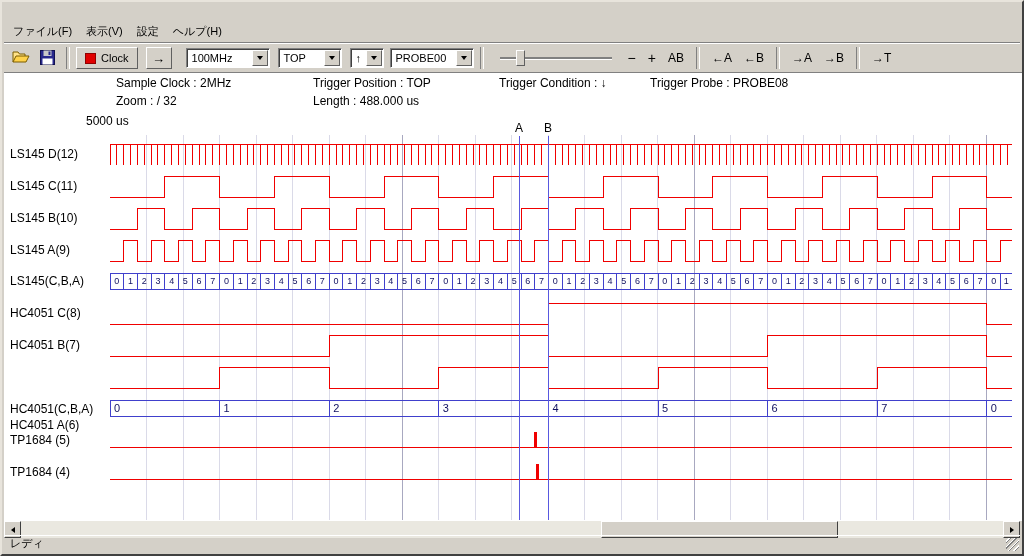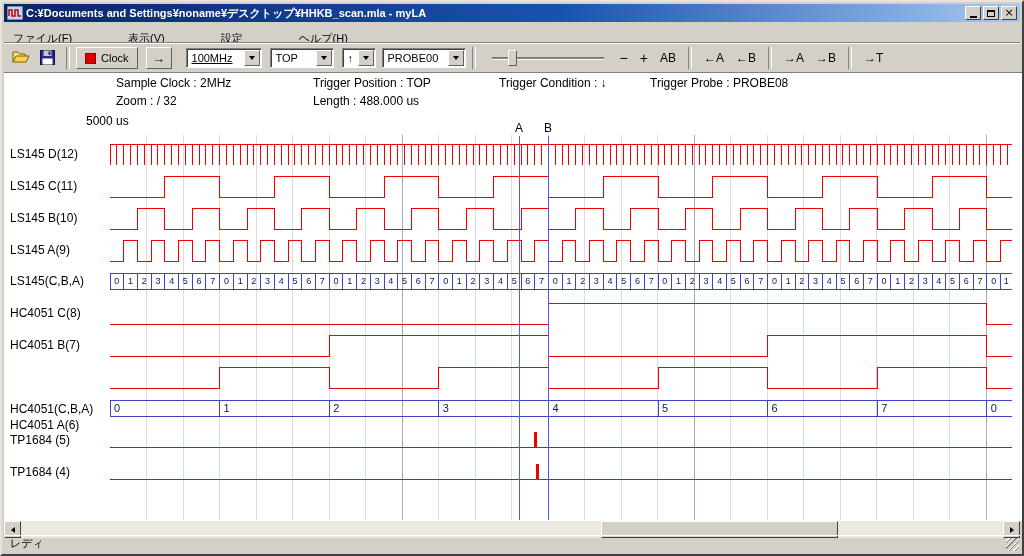--- a/index.html
+++ b/index.html
@@ -15,21 +15,21 @@
   .app-icon{width:16px;height:14px;margin:0 3px 0 1px;display:inline-flex;}
   .title-text{flex:1;font-weight:bold;font-size:11px;white-space:nowrap;overflow:hidden;}
   .winbtns{display:flex;gap:2px;margin-right:1px;}
   .winbtn{width:16px;height:14px;background:#d4d0c8;border:1px solid;box-sizing:border-box;
     border-color:#fff #404040 #404040 #fff;display:inline-flex;align-items:center;justify-content:center;
     font-size:9px;color:#000;padding:0;}
   .glyph-min{display:block;width:7px;height:2px;background:#000;margin-top:7px;}
   .glyph-max{display:block;width:8px;height:7px;border:1px solid #000;border-top-width:2px;box-sizing:border-box;}
   .glyph-close{font-family:"DejaVu Sans",sans-serif;font-size:11px;line-height:10px;}
   
-  .menubar{position:absolute;left:2px;top:20px;right:2px;height:33px;display:flex;align-items:center;padding-left:2px;gap:42px;}
+  .menubar{position:absolute;left:2px;top:20px;right:2px;height:33px;display:flex;align-items:flex-start;padding-left:2px;}
   .menu-item{padding:2px 7px;}
   
   .toolbar{position:absolute;left:2px;top:40px;right:2px;height:30px;
     border-top:1px solid #808080;box-shadow:inset 0 1px 0 #fff;
     display:flex;align-items:center;padding:0 4px;}
   .tbtn-icon{width:24px;height:23px;display:inline-flex;align-items:center;justify-content:center;background:transparent;border:1px solid transparent;padding:0;}
   .tsep{width:2px;height:22px;border-left:1px solid #808080;border-right:1px solid #fff;margin:0 6px;}
   .btn-raised{height:22px;background:#d4d0c8;border:1px solid;border-color:#fff #606060 #606060 #fff;
     display:inline-flex;align-items:center;justify-content:center;gap:5px;padding:0 8px;font-size:11px;}
   .stop-square{width:9px;height:9px;background:#e00000;border:1px solid #900000;}
@@ -69,40 +69,20 @@
   .panel-online{right:58px;width:40px;}
   .panel-mem{right:18px;width:38px;}
   .resize-grip{position:absolute;right:1px;bottom:1px;width:13px;height:13px;
     background:repeating-linear-gradient(135deg,transparent 0 2px,#fff 2px 3px,#808080 3px 4px);}
 </style>
 </head>
 <body>
 
 <div id="window">
 
-  <div class="titlebar">
-    <span class="app-icon">
-      <svg width="16" height="14" viewBox="0 0 16 14">
-        <rect x="0" y="0" width="16" height="14" fill="#c0d8f8" stroke="#404040"></rect>
-        <path d="M2 10 L2 4 L5 4 L5 10 L8 10 L8 4 L11 4 L11 10 L14 10" stroke="#d00000" fill="none" stroke-width="1.5"></path>
-      </svg>
-    </span>
-    <span class="title-text">C:¥Documents and Settings¥noname¥デスクトップ¥HHKB_scan.mla - myLA</span>
-    <span class="winbtns">
-      <span class="winbtn">
-          <span class="glyph-min"></span>
-        </span>
-      <span class="winbtn">
-          <span class="glyph-max"></span>
-        </span>
-      <span class="winbtn">
-          <span class="glyph-close">×</span>
-        </span>
-    </span>
-  </div>
 
   <div class="menubar">
     <span class="menu-item">ファイル(F)</span>
     <span class="menu-item">表示(V)</span>
     <span class="menu-item">設定</span>
     <span class="menu-item">ヘルプ(H)</span>
   </div>
 
   <div class="toolbar">
     <span class="tbtn-icon">
@@ -124,21 +104,21 @@
       </span>
     </span>
     <span class="tsep"></span>
     <button class="btn-raised">
       <span class="stop-square"></span>
       <span>Clock</span>
     </button>
     <button class="btn-raised" style="margin-left:8px;width:26px;padding:0;font-size:13px;">
       <span>→</span>
     </button>
-    <span class="combo" style="width:76px;margin-left:14px;text-decoration:underline;">
+    <span class="combo" style="width:84px;margin-left:14px;">
       <span>100MHz</span>
       <span class="combo-btn">
           <span class="tri-down"></span>
         </span>
     </span>
     <span class="combo" style="width:64px;">
       <span>TOP</span>
       <span class="combo-btn">
           <span class="tri-down"></span>
         </span>

